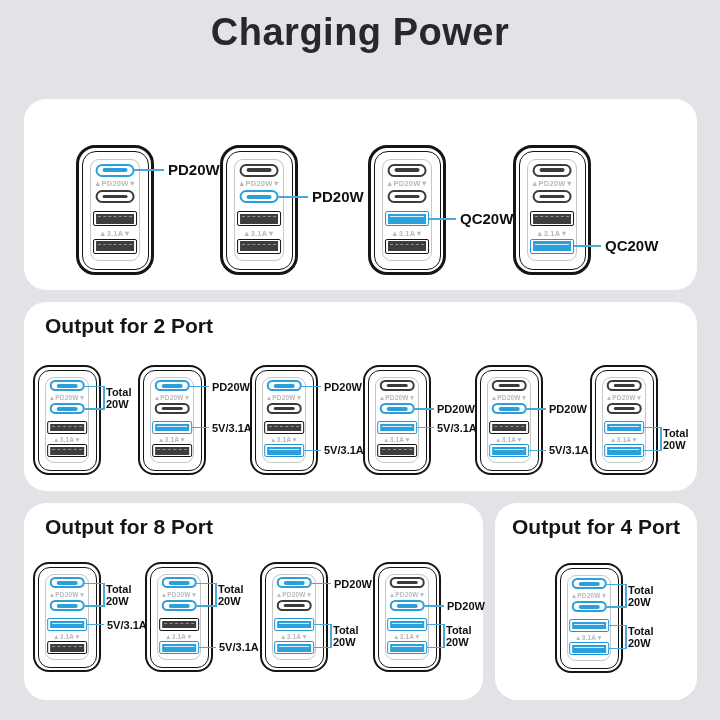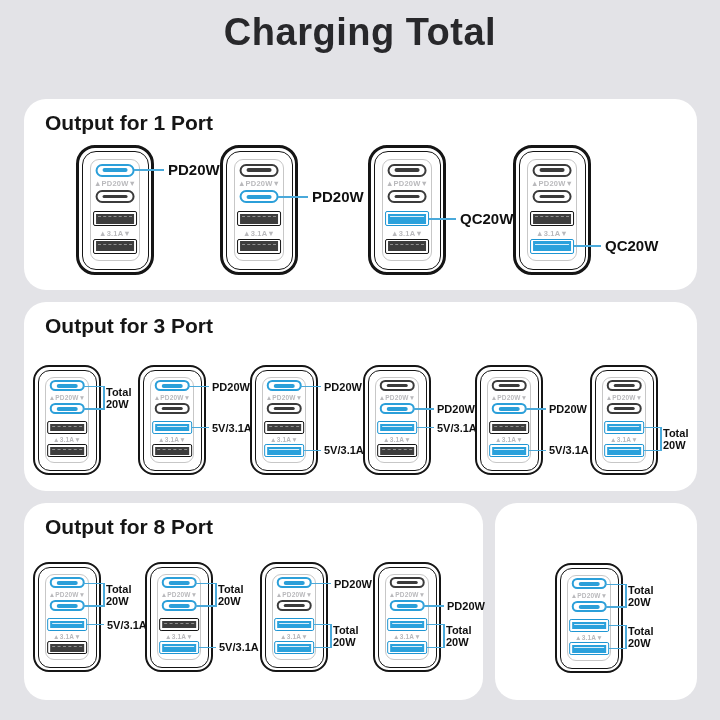--- a/index.html
+++ b/index.html
@@ -58,25 +58,24 @@
               white-space:pre-line; line-height:1.12; }
   .lg .cl-label { font-size:15px; }
   .sm .cl-label { font-size:11px; }
 </style>
 </head>
 <body>
 
 <div class="page">
 
   <div class="hdr">
-    <h1>Charging Total</h1>
+    <h1>Charging Power</h1>
   </div>
 
   <section class="panel p1">
-    <h2>Output for 1 Port</h2>
     <div class="chargers">
         <div class="unit lg" style="left: 52px; top: 46px; width: 142px; height: 130px;">
           <div class="chg" style="width: 78px; height: 130px;">
             <div class="chg-inner">
               <div class="plate"></div>
             </div>
             <div class="portc active" style="top: 12.5%; width: 54%; height: 13px;">
               <div class="bar"></div>
             </div>
             <div class="portc" style="top: 34%; width: 54%; height: 13px;">
@@ -160,21 +159,21 @@
             <div class="plbl" style="top: 25%;">▲PD20W▼</div>
             <div class="plbl" style="top: 65.5%;">▲3.1A▼</div>
           </div>
           <div class="cl-line" style="left: 60.79px; top: 100.22px; width: 27.21px;"></div>
           <div class="cl-label" style="left: 92px; top: 101.02px;">QC20W</div>
         </div>
       </div>
   </section>
 
   <section class="panel p2">
-    <h2>Output for 3 Port</h2>
+    <h2>Output for 2 Port</h2>
     <div class="chargers">
         <div class="unit sm" style="left: 9px; top: 63px; width: 132px; height: 110px;">
           <div class="chg" style="width: 68px; height: 110px;">
             <div class="chg-inner">
               <div class="plate"></div>
             </div>
             <div class="portc active" style="top: 12.5%; width: 54%; height: 11px;">
               <div class="bar"></div>
             </div>
             <div class="portc active" style="top: 34%; width: 54%; height: 11px;">
@@ -436,20 +435,21 @@
           <div class="cl-line" style="left: 53.08px; top: 61.74px; width: 18.62px;"></div>
           <div class="cl-line" style="left: 53.08px; top: 84.62px; width: 18.62px;"></div>
           <div class="cl-vline" style="left: 70px; top: 61.74px; height: 24.58px;"></div>
           <div class="cl-label" style="left: 73px; top: 73.98px;">Total
 20W</div>
         </div>
       </div>
   </section>
 
   <section class="panel p4">
+    <h2>Output for 4 Port</h2>
     <div class="chargers">
         <div class="unit sm" style="left: 60px; top: 60px; width: 132px; height: 110px;">
           <div class="chg" style="width: 68px; height: 110px;">
             <div class="chg-inner">
               <div class="plate"></div>
             </div>
             <div class="portc active" style="top: 12.5%; width: 54%; height: 11px;">
               <div class="bar"></div>
             </div>
             <div class="portc active" style="top: 34%; width: 54%; height: 11px;">

